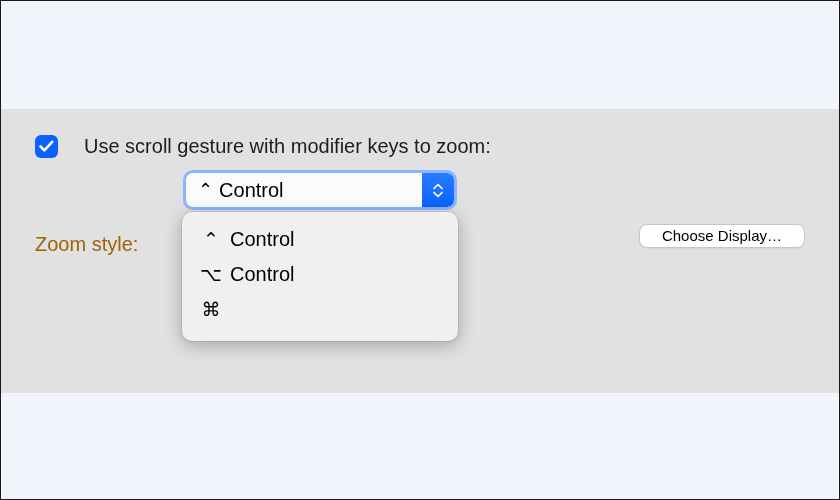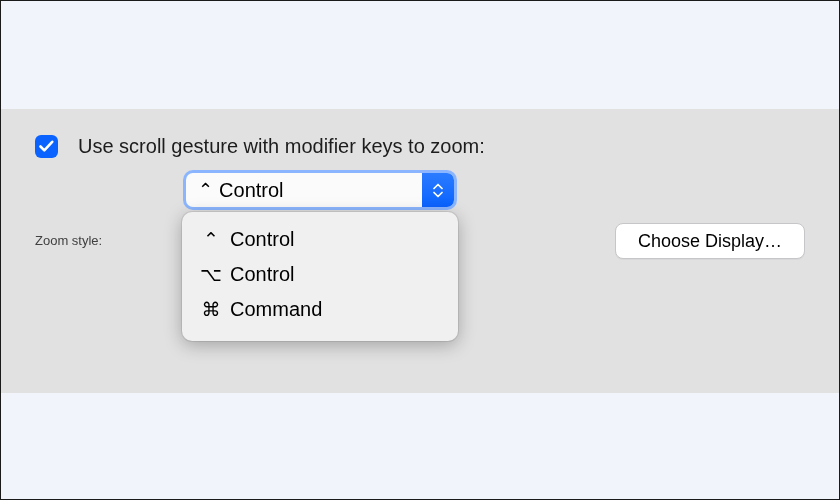--- a/index.html
+++ b/index.html
@@ -19,21 +19,21 @@
     }
     .panel {
       position: relative;
       height: 284px;
       background: #e1e1e1;
       padding: 26px 34px 0 34px;
     }
     .checkbox-row {
       display: flex;
       align-items: flex-end;
-      gap: 20px;
+      gap: 26px;
     }
     .checkbox {
       width: 23px;
       height: 23px;
       border-radius: 6px;
       background: #0a63ff;
       display: inline-flex;
       align-items: center;
       justify-content: center;
       flex: 0 0 auto;
@@ -99,41 +99,41 @@
       width: 22px;
       display: inline-flex;
       justify-content: center;
       font-size: 19px;
     }
 
     .zoom-style-label {
       position: absolute;
       left: 34px;
       top: 124px;
-      font-size: 13px;
-      color: #404040;
+      font-size: 20px;
+      color: #a16207;
     }
 
     .choose-display-btn {
       position: absolute;
       right: 34px;
       top: 114px;
     }
     .advanced-btn {
       position: absolute;
       right: 34px;
       top: 182px;
     }
     .mac-button {
       background: #fff;
       border: 1px solid #c6c6c9;
       border-radius: 8px;
-      height: 36px;
+      height: 24px;
       padding: 0 22px;
-      font-size: 18px;
+      font-size: 15px;
       color: #000;
       display: inline-flex;
       align-items: center;
       box-shadow: 0 1px 0 rgba(0,0,0,.04);
       cursor: default;
     }
     .bottom-strip {
       height: calc(500px - 108px - 284px);
       background: #f1f4fb;
     }
@@ -172,21 +172,20 @@
       <div class="menu-item">
         <span class="menu-sym">⌃</span>
         <span>Control</span>
       </div>
       <div class="menu-item">
         <span class="menu-sym">⌥</span>
         <span>Control</span>
       </div>
       <div class="menu-item">
         <span class="menu-sym">⌘</span>
-        <span>Command</span>
       </div>
     </div>
   </div>
 
   <span class="zoom-style-label">Zoom style:</span>
 
   <div class="choose-display-btn">
     <button class="mac-button">
       <span>Choose Display…</span>
     </button>

